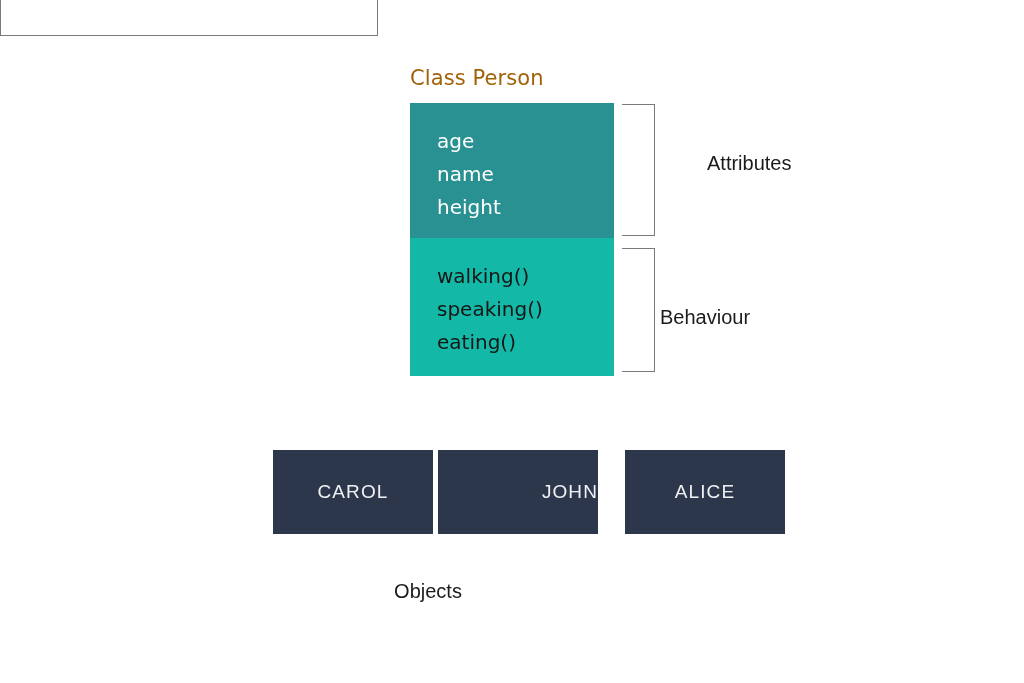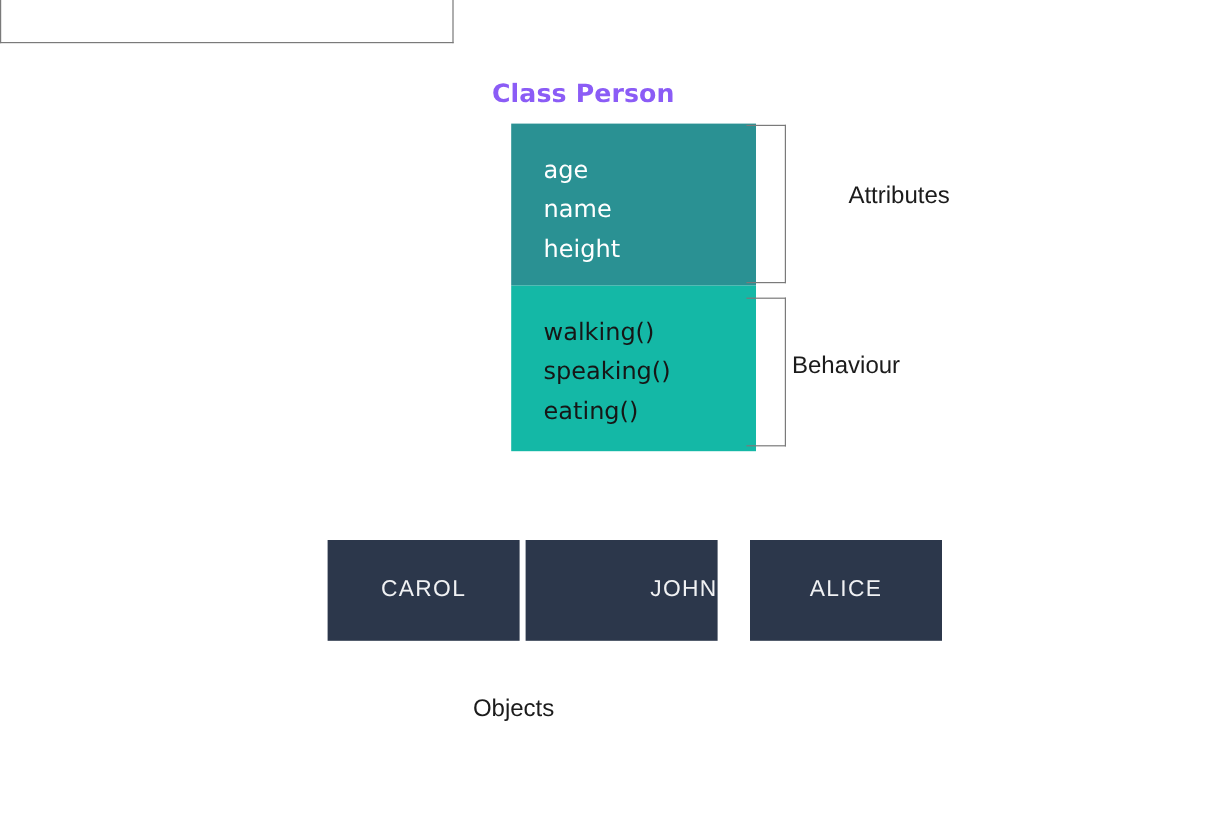--- a/index.html
+++ b/index.html
@@ -20,37 +20,37 @@
     overflow: hidden;
   }
 
   
   .class-title {
     position: absolute;
     left: 410px;
     top: 66px;
     font-family: "DejaVu Sans", sans-serif;
     font-size: 21px;
-    font-weight: bold;
-    color: #8b5cf6;
+    font-weight: normal;
+    color: #a16207;
     letter-spacing: 0.1px;
     white-space: nowrap;
   }
 
   
   .class-box {
     position: absolute;
     left: 410px;
     top: 103px;
     width: 204px;
     height: 273px;
   }
   .section {
     position: absolute;
-    left: 16px;
+    left: 0;
     width: 100%;
     box-sizing: border-box;
     padding: 22px 0 0 27px;
   }
   .section-attributes {
     top: 0;
     height: 135px;
     background: #2a9193;
   }
   .section-behaviour {
@@ -108,21 +108,21 @@
     color: #1b1b1b;
     white-space: nowrap;
   }
   .label-attributes {
     left: 659px;
     top: 152px;
     margin-left: 48px;
   }
   .label-behaviour {
     left: 660px;
-    top: 294px;
+    top: 306px;
   }
   .label-objects {
     left: 0;
     top: 580px;
     width: 832px;
     text-align: center;
   }
   .label-objects span {
     position: relative;
     left: 12px;

